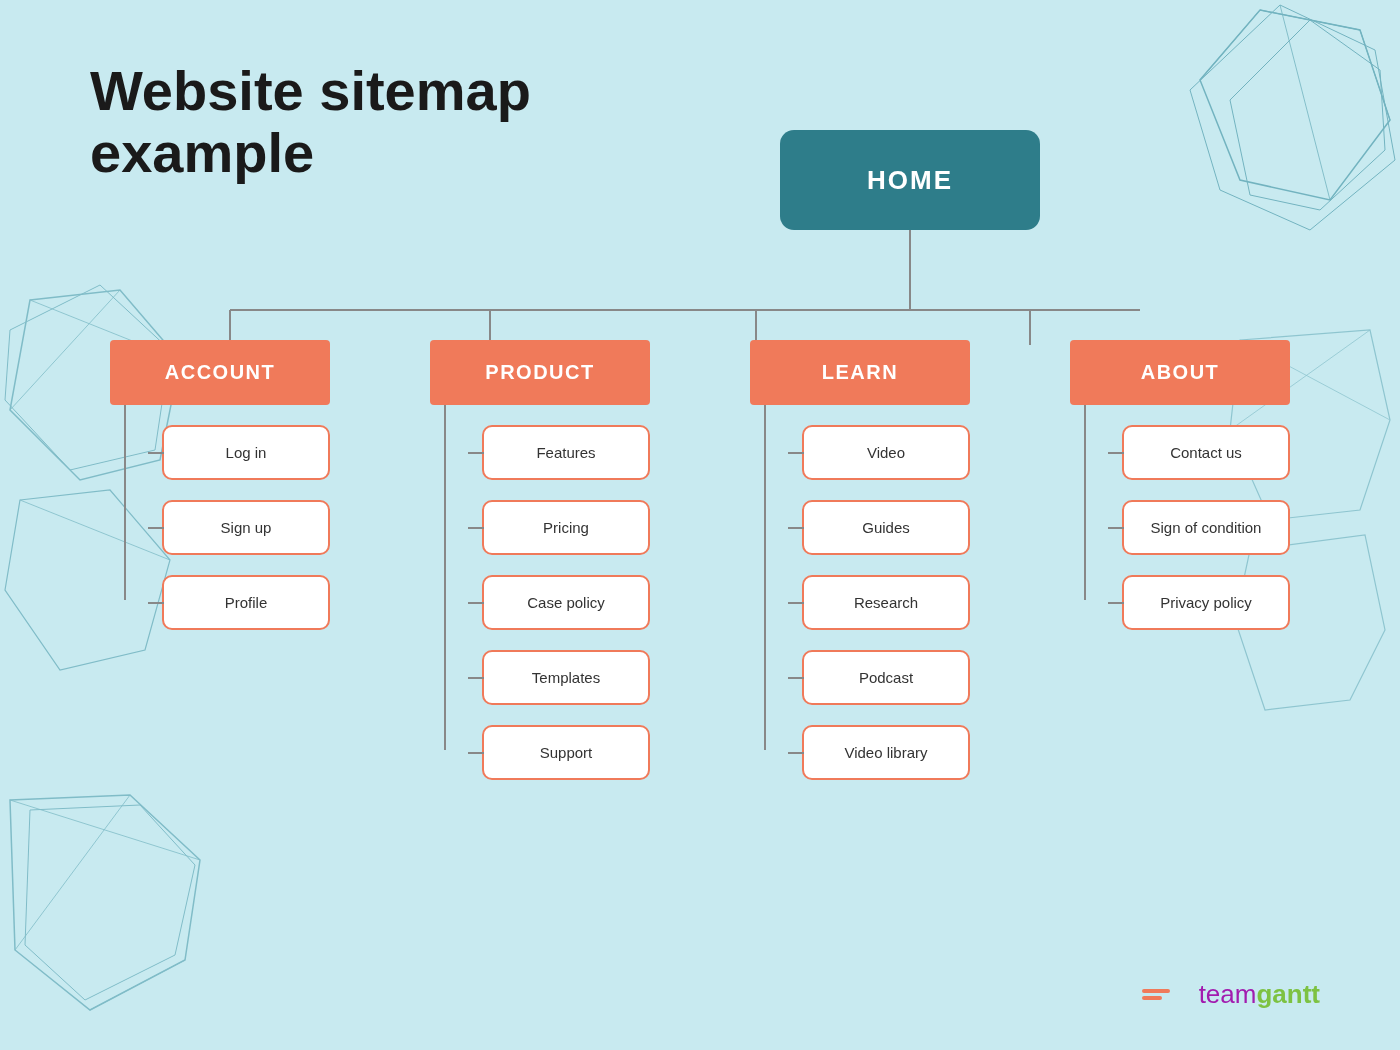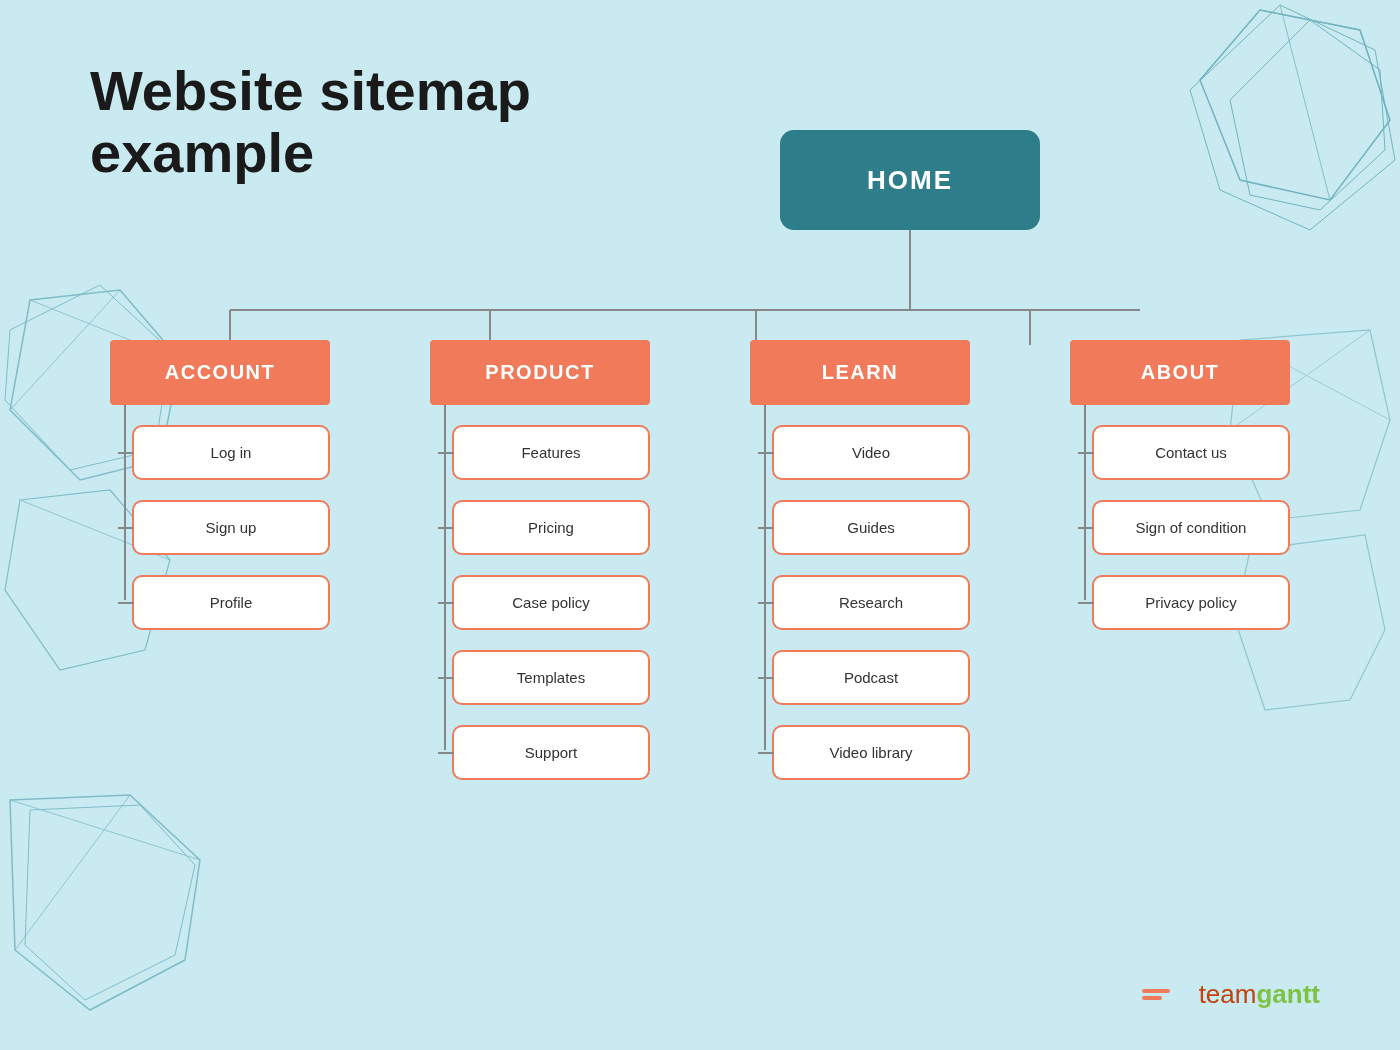--- a/index.html
+++ b/index.html
@@ -126,21 +126,21 @@
       content: '';
       position: absolute;
       left: 14px;
       top: 0;
       bottom: 30px;
       width: 2px;
       background-color: #888;
     }
 
     .branch-item {
-      width: 198px;
+      width: 168px;
       height: 55px;
       border: 2px solid #f07a5a;
       border-radius: 10px;
       background: white;
       display: flex;
       align-items: center;
       justify-content: center;
       font-size: 15px;
       color: #333;
       margin-top: 20px;
@@ -191,21 +191,21 @@
     .logo-icon span:nth-child(2) {
       width: 20px;
       background: #f07a5a;
     }
 
     .logo-text {
       font-size: 26px;
     }
 
     .logo-text .team {
-      color: #c2410c;
+      color: #a21caf;
       font-weight: 400;
       margin-left: 23px;
     }
 
     .logo-text .gantt {
       color: #7dc242;
       font-weight: 700;
     }
 
     

